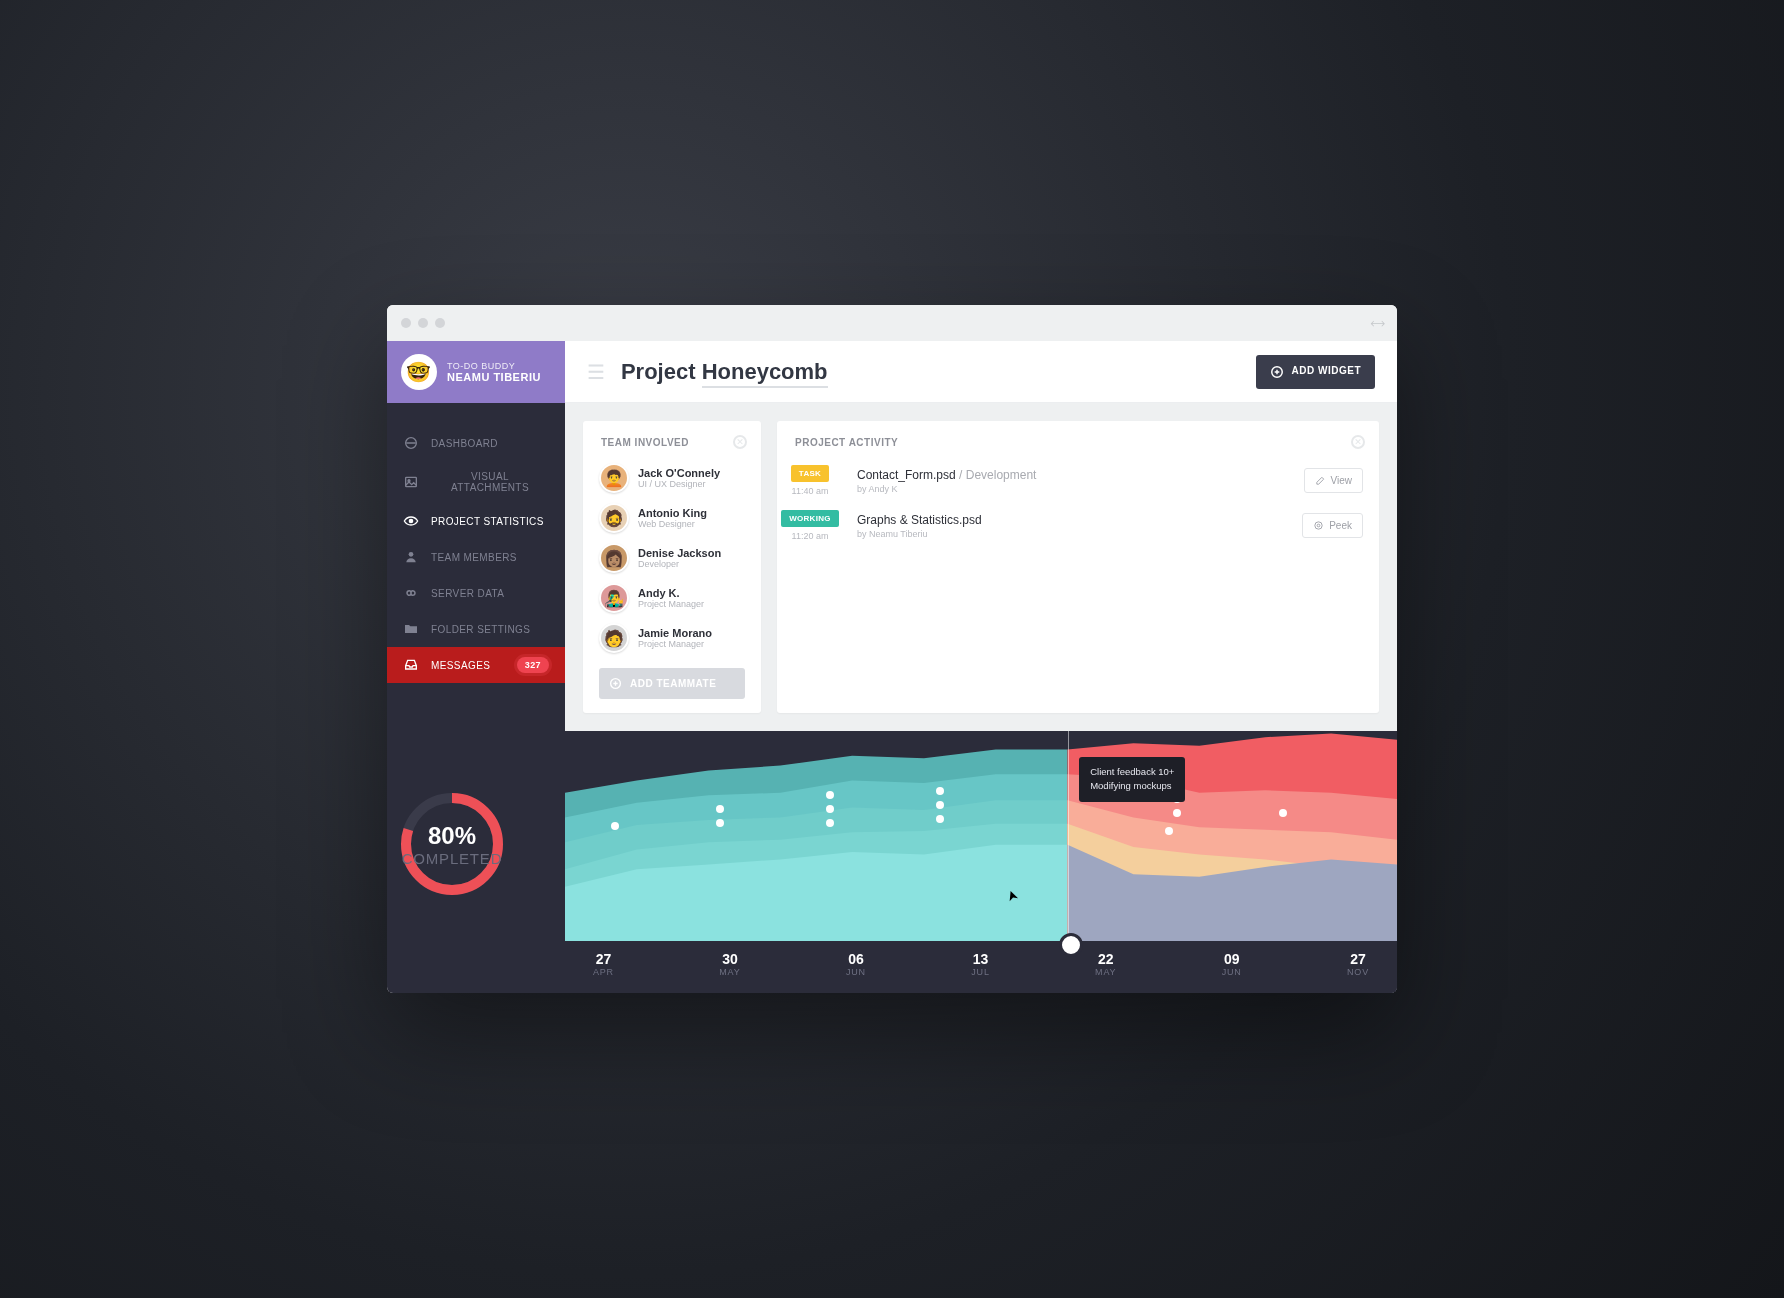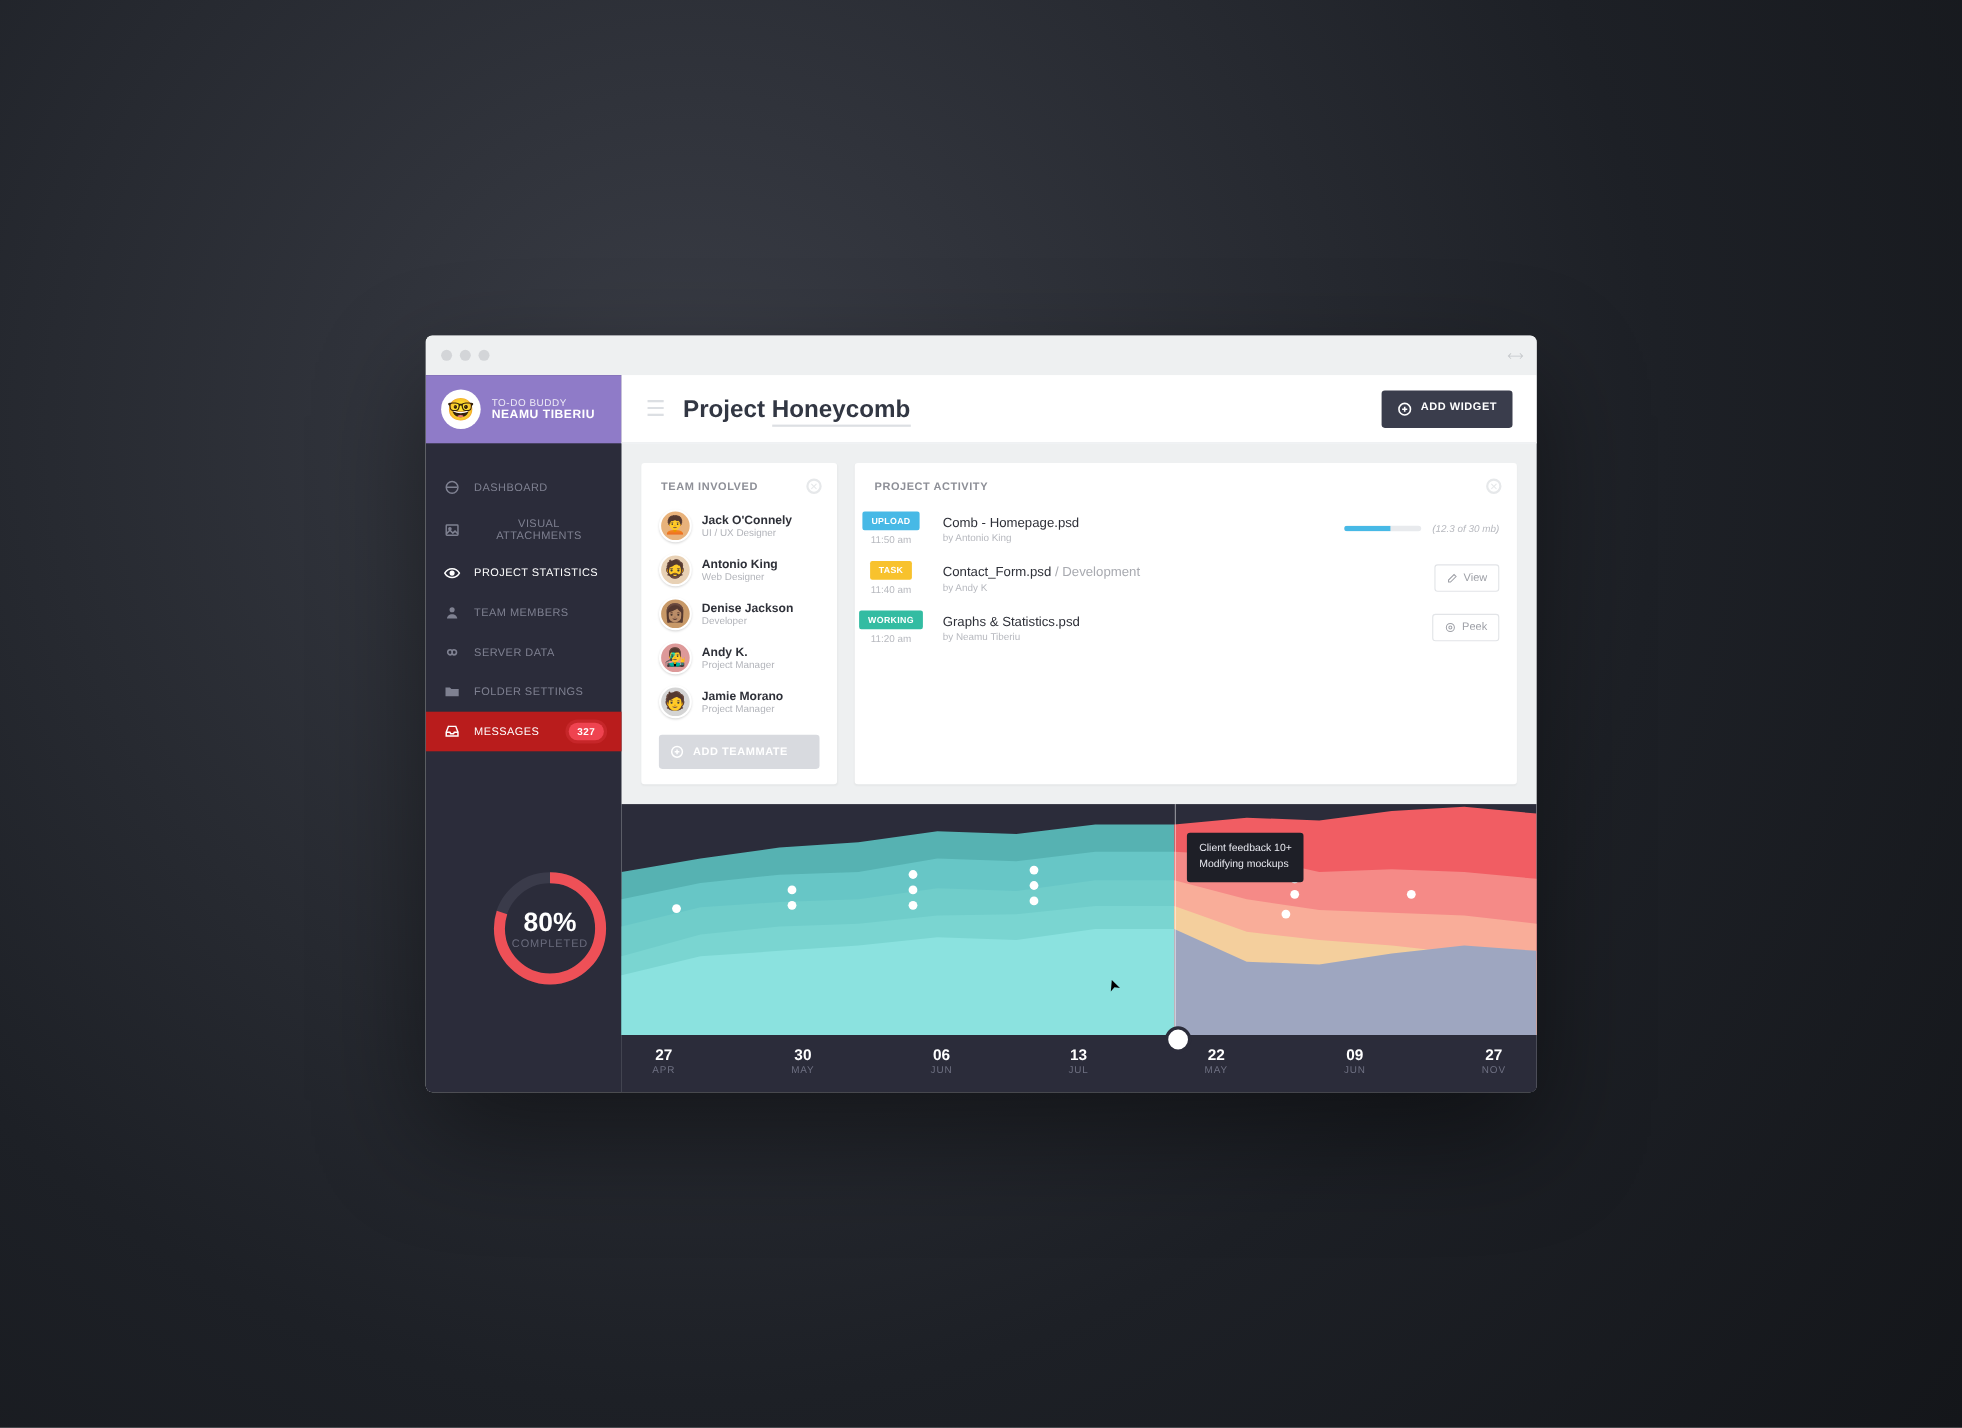--- a/index.html
+++ b/index.html
@@ -17,26 +17,26 @@
   .avatar{width:36px;height:36px;border-radius:50%;background:#fff;display:flex;align-items:center;justify-content:center;font-size:20px}
   .avatar.sm{width:30px;height:30px;font-size:16px;border:2px solid #fff;box-shadow:0 1px 2px rgba(0,0,0,.15)}
   .profile .sub{font-size:9px;letter-spacing:.5px;opacity:.85}
   .profile .name{font-size:11px;font-weight:bold;letter-spacing:.5px}
   .nav{padding:22px 0;text-align:center;}
   .nav-item{display:flex;align-items:center;gap:12px;padding:10px 16px;font-size:10px;letter-spacing:.4px;color:#7f8191;cursor:pointer}
   .nav-item.active{color:#fff}
   .nav-item.messages{background:#b91c1c;color:#fff;position:relative}
   .nav-icon{width:16px;height:16px;display:inline-flex;align-items:center;justify-content:center;flex-shrink:0}
   .badge{background:#ef4350;color:#fff;font-size:9px;font-weight:bold;padding:3px 8px;border-radius:10px;margin-left:auto;box-shadow:0 0 0 3px rgba(239,67,80,.25)}
-  .donut-wrap{flex:1;display:flex;align-items:center;justify-content:flex-end;padding:30px 10px 40px}
+  .donut-wrap{flex:1;display:flex;align-items:center;justify-content:flex-start;padding:30px 10px 40px}
   .donut{position:relative;width:110px;height:110px}
   .donut svg{transform:rotate(-90deg)}
   .donut-text{position:absolute;inset:0;display:flex;flex-direction:column;align-items:center;justify-content:center;color:#fff}
   .donut-text .pct{font-size:24px;font-weight:bold}
-  .donut-text .lbl{font-size:10px;letter-spacing:.8px;color:#6a6c7d}
+  .donut-text .lbl{font-size:15px;letter-spacing:.8px;color:#6a6c7d}
   
   .content{flex:1;display:flex;flex-direction:column}
   .topbar{height:62px;background:#fff;display:flex;align-items:center;padding:0 22px;gap:16px;border-bottom:1px solid #eceef0}
   .hamburger{color:#dcdfe3;font-size:20px}
   .page-title{font-size:22px;color:#323743;font-weight:700}
   .page-title em{font-style:normal;border-bottom:2px solid #dcdfe3;padding-bottom:2px}
   .add-widget{margin-left:auto;background:#3a3d4c;color:#fff;border:none;padding:10px 14px;font-size:10px;font-weight:bold;letter-spacing:.5px;border-radius:3px;display:flex;align-items:flex-start;gap:8px;cursor:pointer}
   .add-widget svg{width:14px;height:14px}
   .cards{display:flex;gap:16px;padding:18px}
   .card{background:#fff;border-radius:3px;position:relative;box-shadow:0 1px 2px rgba(0,0,0,.04)}
@@ -245,36 +245,20 @@
             <span>ADD TEAMMATE</span>
           </button>
         </div>
 
         <div class="card activity-card">
           <div class="close">✕</div>
           <h4>PROJECT ACTIVITY</h4>
           <div id="activity-list">
               <div class="act-row ">
                 <div class="act-left">
-                  <span class="tag upload">UPLOAD</span>
-                  <span class="time">11:50 am</span>
-                </div>
-                <div class="act-main">
-                  <div class="act-title">Comb - Homepage.psd</div>
-                  <div class="act-by">by Antonio King</div>
-                </div>
-                <div class="act-right">
-                  <div class="progress">
-                    <div style="width:60%"></div>
-                  </div>
-                  <span class="size">(12.3 of 30 mb)</span>
-                </div>
-              </div>
-              <div class="act-row ">
-                <div class="act-left">
                   <span class="tag task">TASK</span>
                   <span class="time">11:40 am</span>
                 </div>
                 <div class="act-main">
                   <div class="act-title">Contact_Form.psd<span class="muted"> / Development</span></div>
                   <div class="act-by">by Andy K</div>
                 </div>
                 <div class="act-right">
                   <button class="btn">
                     <svg viewBox="0 0 24 24" stroke="currentColor" stroke-width="2" fill="none">

